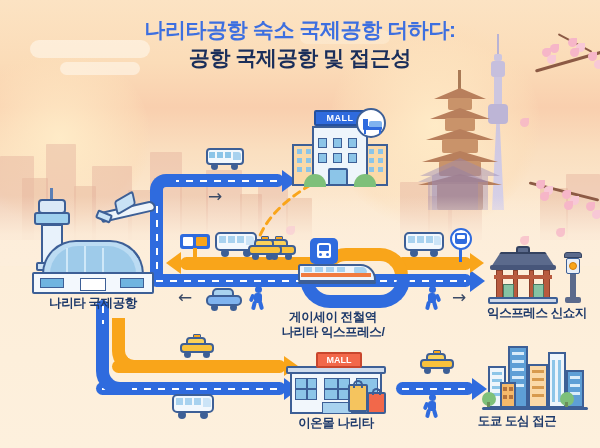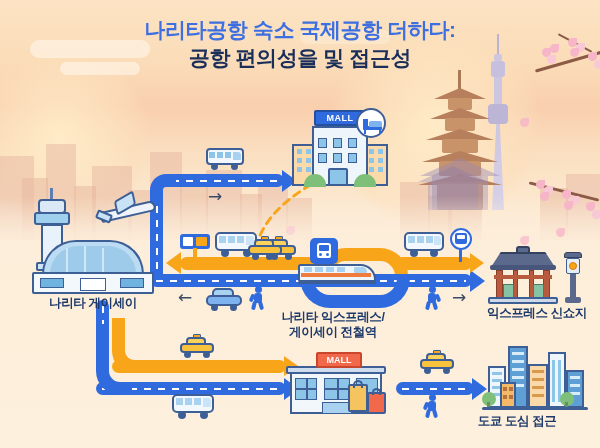--- a/index.html
+++ b/index.html
@@ -224,21 +224,21 @@
     <div class="petal" style="left:58px; top:52px;"></div>
       <div class="petal" style="left:64px; top:60px; background:#f8c8d6;"></div>
   </div>
   <div class="petal" style="left:520px; top:118px; opacity:.85;"></div>
   <div class="petal" style="left:556px; top:228px; opacity:.8;"></div>
   <div class="petal" style="left:286px; top:226px; opacity:.6; background:#f8c8d6;"></div>
   <div class="petal" style="left:520px; top:236px; opacity:.7;"></div>
 
   <div class="title-wrap">
     <div class="title-l1">나리타공항 숙소 국제공항 더하다:</div>
-    <div class="title-l2">공항 편의성을 및 접근성</div>
+    <div class="title-l2">공항 국제공항 및 접근성</div>
   </div>
 
 
   <div class="road-blue" style="left:166px; top:174px; width:118px; height:13px;">
     <div class="dash"></div>
   </div>
   <div class="arrow-head right-blue" style="left:282px; top:169.5px;"></div>
 
   <div class="road-blue vert" style="left:150px; top:186px; width:13px; height:100px;">
     <div class="dash"></div>
@@ -323,21 +323,21 @@
 
     <div style="position:absolute; left:66px; top:4px; width:64px; height:34px;">
       <div style="position:absolute; left:6px; top:14px; width:56px; height:11px; background:#eef4fa;
                   border:2px solid #3d5f96; border-radius:8px 14px 10px 6px; transform:rotate(-13deg);"></div>
       <div style="position:absolute; left:20px; top:4px; width:22px; height:14px; background:#c9e2f5;
                   border:2px solid #3d5f96; border-radius:3px; transform:rotate(-30deg) skewX(-18deg);"></div>
       <div style="position:absolute; left:2px; top:20px; width:16px; height:9px; background:#c9e2f5;
                   border:2px solid #3d5f96; border-radius:2px; transform:rotate(22deg);"></div>
     </div>
   </div>
-  <div class="node-label" style="left:20px; top:296px; width:146px;">나리타 게이세이</div>
+  <div class="node-label" style="left:20px; top:296px; width:146px;">나리타 국제공항</div>
 
   <div class="ill" style="left:292px; top:108px; width:96px; height:78px;">
 
     <div style="position:absolute; left:0px; top:36px; width:24px; height:42px; background:#fbd9a8; border:2px solid #3d5f96;"></div>
     <div style="position:absolute; left:72px; top:36px; width:24px; height:42px; background:#fbd9a8; border:2px solid #3d5f96;"></div>
     <div style="position:absolute; left:5px; top:41px; width:5px; height:5px; background:#8cc5e8;"></div>
     <div style="position:absolute; left:14px; top:41px; width:5px; height:5px; background:#8cc5e8;"></div>
     <div style="position:absolute; left:5px; top:50px; width:5px; height:5px; background:#8cc5e8;"></div>
     <div style="position:absolute; left:14px; top:50px; width:5px; height:5px; background:#8cc5e8;"></div>
     <div style="position:absolute; left:5px; top:59px; width:5px; height:5px; background:#8cc5e8;"></div>
@@ -388,22 +388,22 @@
                 border:2px solid #3d5f96; border-radius:4px 24px 4px 4px;"></div>
     <div style="position:absolute; left:3px; top:11px; width:70px; height:4px; background:#f07b3f;"></div>
     <div style="position:absolute; left:6px; top:5px; width:8px; height:5px; background:#a8d2ef;"></div>
     <div style="position:absolute; left:17px; top:5px; width:8px; height:5px; background:#a8d2ef;"></div>
     <div style="position:absolute; left:28px; top:5px; width:8px; height:5px; background:#a8d2ef;"></div>
     <div style="position:absolute; left:39px; top:5px; width:8px; height:5px; background:#a8d2ef;"></div>
     <div style="position:absolute; left:56px; top:5px; width:13px; height:6px; background:#a8d2ef; border-radius:2px 8px 2px 2px;"></div>
     <div style="position:absolute; left:0px; top:19px; width:78px; height:3px; background:#3d5f96; border-radius:2px;"></div>
   </div>
   <div class="node-label two-line" style="left:258px; top:310px; width:150px;">
+    <div>게이세이 전철역</div>
     <div>나리타 익스프레스/</div>
-    <div>게이세이 전철역</div>
   </div>
 
   <div class="ill" style="left:486px; top:246px; width:74px; height:58px;">
 
     <div style="position:absolute; left:0px; top:6px; width:74px; height:16px; background:#5b6a8c;
                 border:2px solid #344260; border-radius:6px 6px 2px 2px;
                 clip-path: polygon(6% 100%, 20% 0, 80% 0, 94% 100%);"></div>
     <div style="position:absolute; left:4px; top:19px; width:66px; height:5px; background:#47567a; border-radius:2px;"></div>
     <div style="position:absolute; left:30px; top:0px; width:14px; height:8px; background:#5b6a8c; border-radius:3px 3px 0 0; border:2px solid #344260;"></div>
 
@@ -443,20 +443,21 @@
                 border:2px solid #c9462d; border-radius:2px; color:#fff; font-size:9px; font-weight:bold;
                 display:flex; align-items:center; justify-content:center;">MALL</div>
 
     <div style="position:absolute; left:62px; top:28px; width:40px; height:36px;">
       <div style="position:absolute; left:0px; top:4px; width:20px; height:28px; background:#f5c45e; border:2px solid #3d5f96; border-radius:2px;"></div>
       <div style="position:absolute; left:5px; top:0px; width:10px; height:8px; border:2px solid #3d5f96; border-bottom:none; border-radius:6px 6px 0 0;"></div>
       <div style="position:absolute; left:19px; top:12px; width:19px; height:22px; background:#f2684a; border:2px solid #3d5f96; border-radius:2px;"></div>
       <div style="position:absolute; left:24px; top:8px; width:9px; height:7px; border:2px solid #3d5f96; border-bottom:none; border-radius:5px 5px 0 0;"></div>
     </div>
   </div>
+  <div class="node-label" style="left:282px; top:416px; width:108px;">이온몰 나리타</div>
 
   <div class="ill" style="left:482px; top:342px; width:108px; height:72px;">
     <div style="position:absolute; left:6px; top:24px; width:18px; height:42px; background:#eef5fb; border:2px solid #3d5f96;"></div>
     <div style="position:absolute; left:10px; top:30px; width:10px; height:3px; background:#8cc5e8;"></div>
     <div style="position:absolute; left:10px; top:37px; width:10px; height:3px; background:#8cc5e8;"></div>
     <div style="position:absolute; left:10px; top:44px; width:10px; height:3px; background:#8cc5e8;"></div>
     <div style="position:absolute; left:10px; top:51px; width:10px; height:3px; background:#8cc5e8;"></div>
     <div style="position:absolute; left:26px; top:4px; width:20px; height:62px; background:#5e9fd6; border:2px solid #3d5f96;"></div>
     <div style="position:absolute; left:30px; top:10px; width:12px; height:3px; background:#d9ecfa;"></div>
     <div style="position:absolute; left:30px; top:18px; width:12px; height:3px; background:#d9ecfa;"></div>

